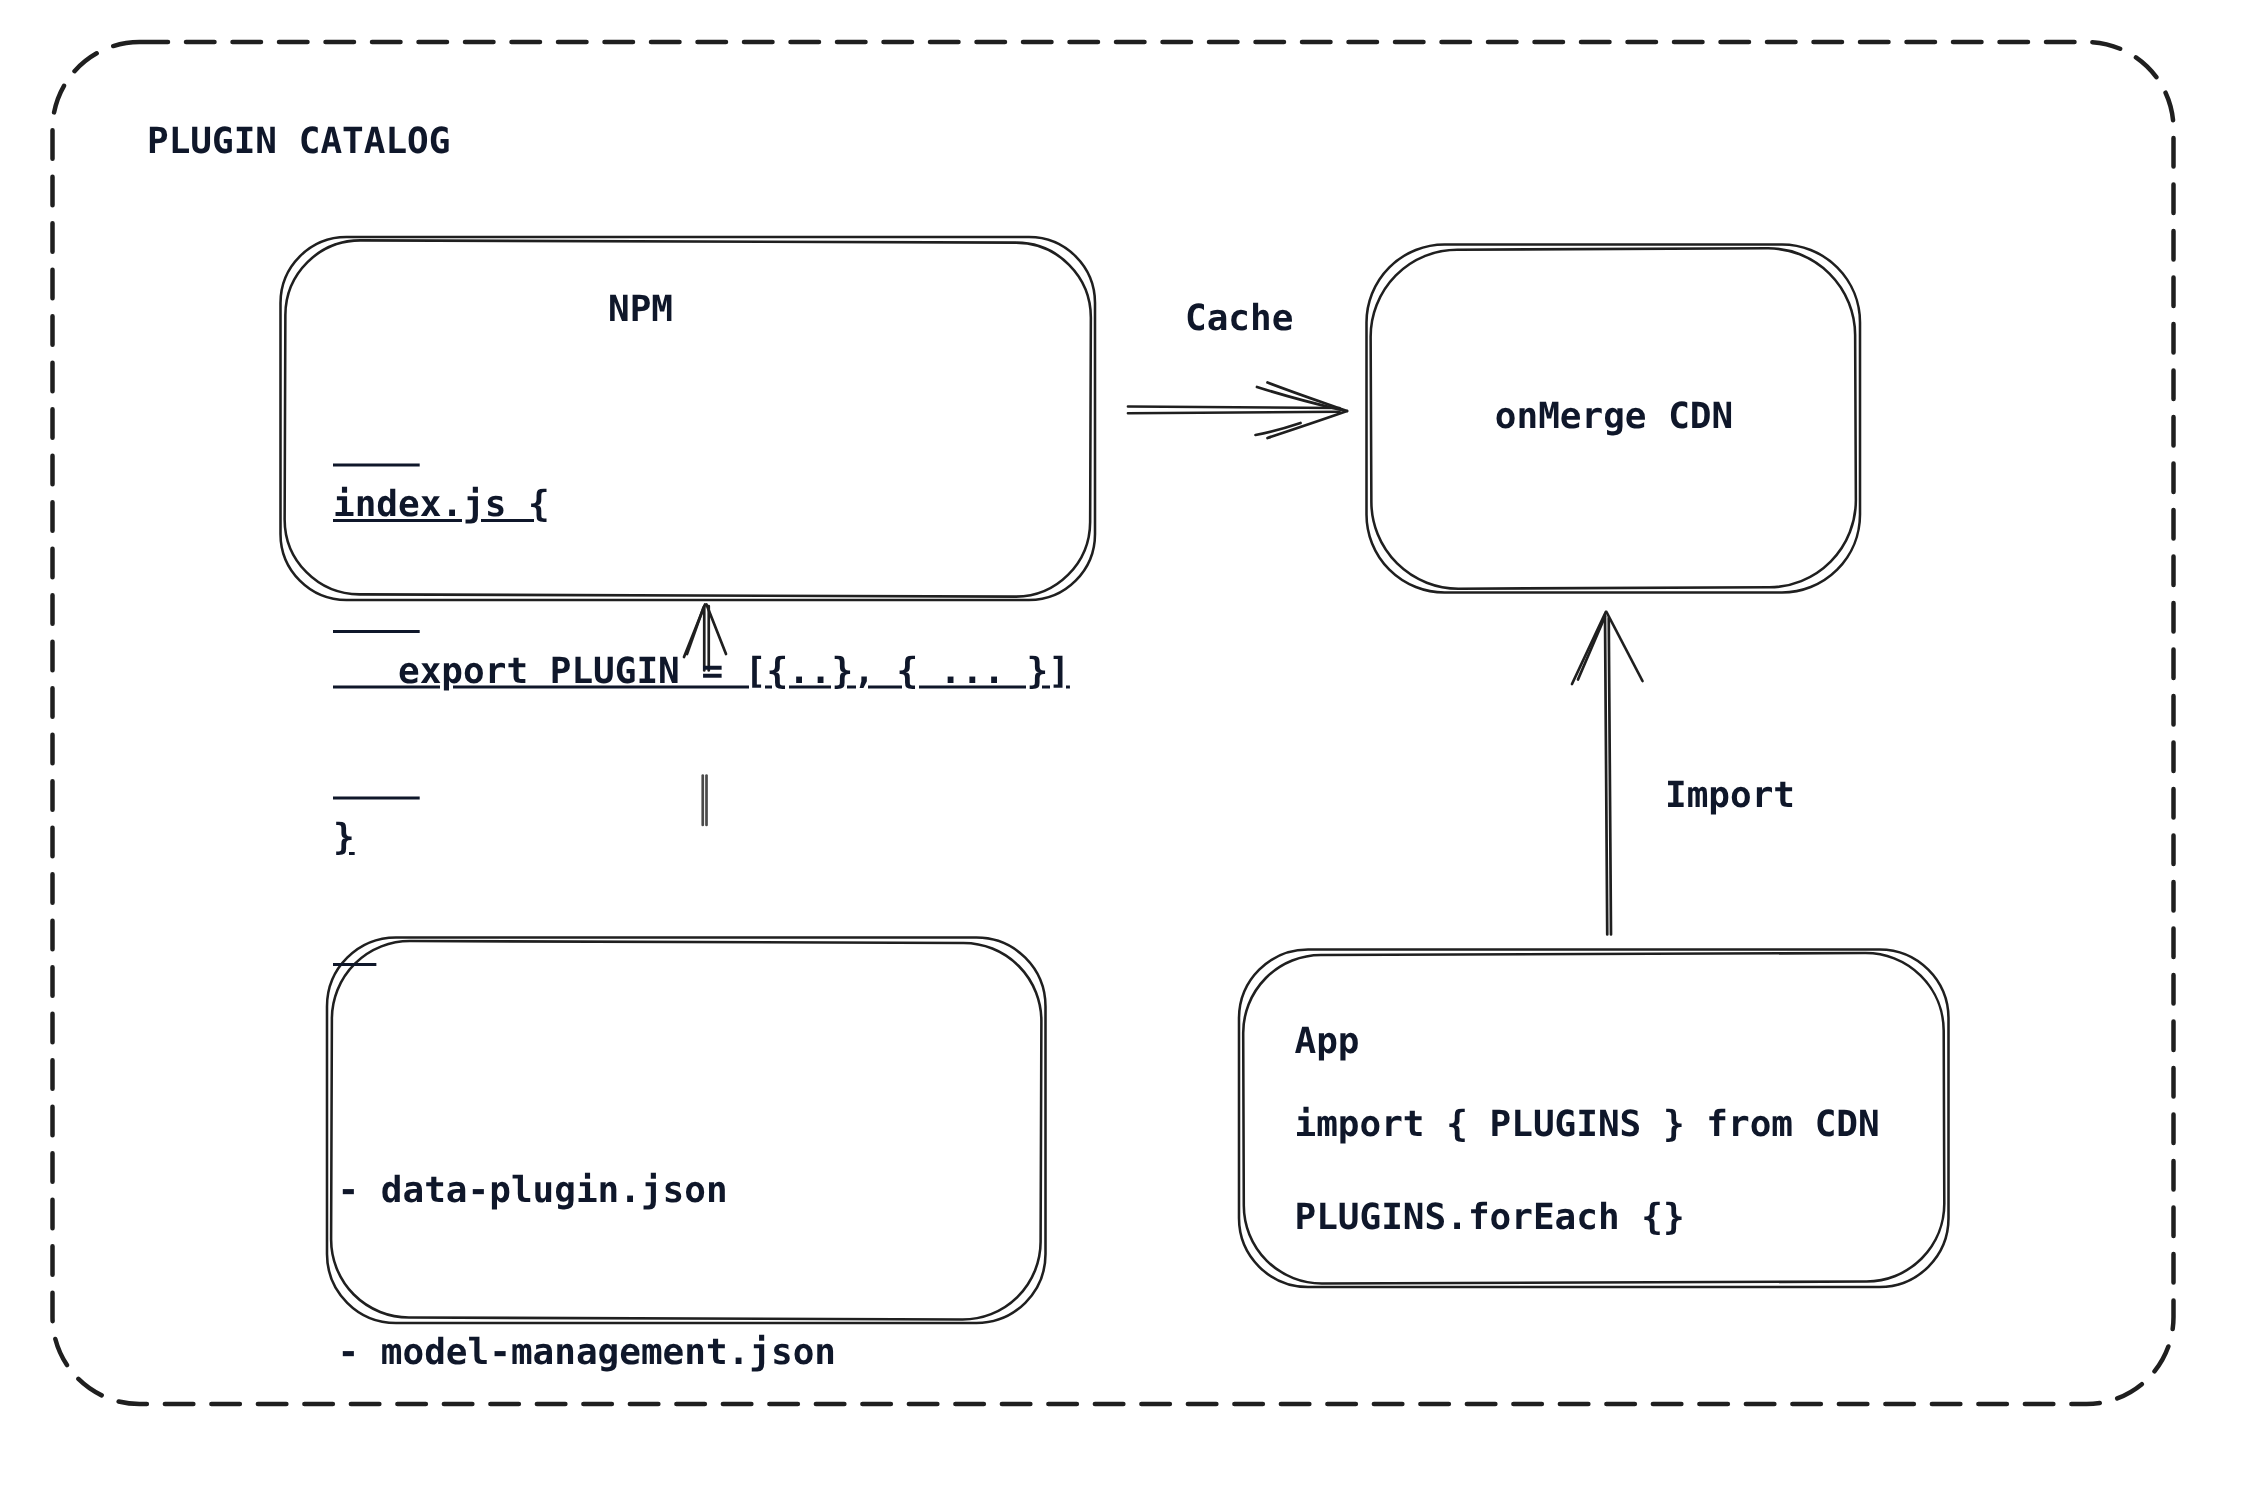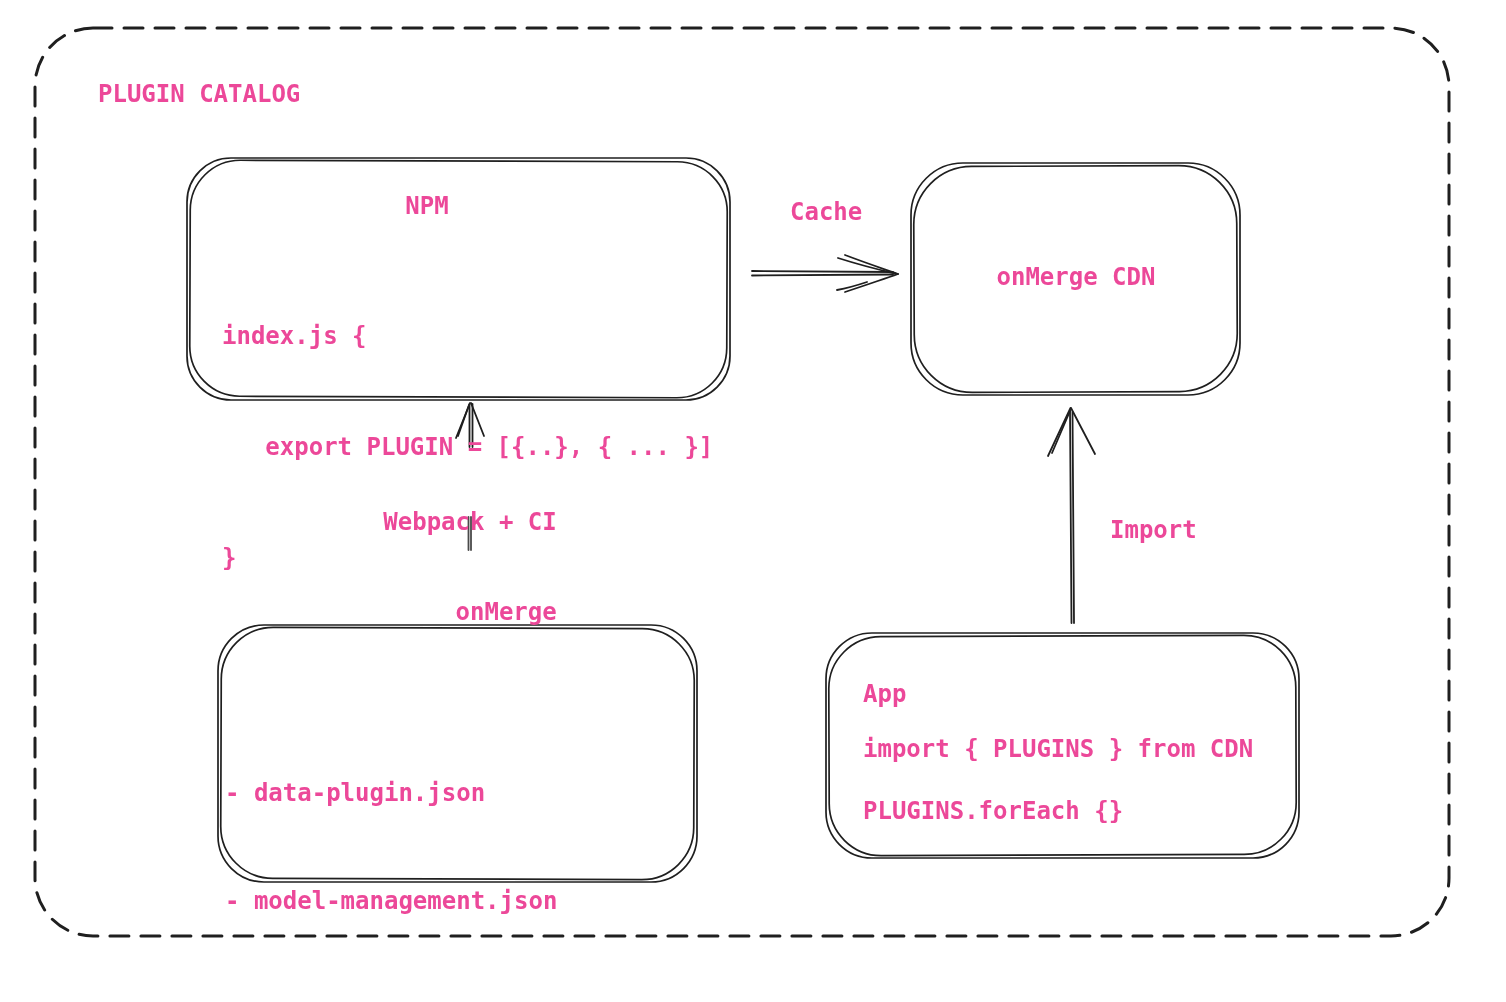--- a/index.html
+++ b/index.html
@@ -9,26 +9,26 @@
     background:#ffffff;
     overflow:hidden;
     font-family:"DejaVu Sans Mono","Liberation Mono",monospace;
   }
   .stage svg{position:absolute;left:0;top:0;}
   .t{
     position:absolute;
     font-family:"DejaVu Sans Mono","Liberation Mono",monospace;
     font-size:24px;
     font-weight:600;
-    color:#ec4899;
+    color:#0f172a;
     white-space:pre;
     line-height:29px;
   }
-  .center{transform:translateX(-50%);text-align:right;}
-  .code-block{line-height:37px;}
+  .center{transform:translateX(-50%);text-align:left;}
+  .code-block{line-height:37px;text-decoration:underline;}
   .file-block{line-height:36px;}
   .two-line{line-height:30px;}
 </style>
 </head>
 <body>
 
 <div class="stage">
 
   <svg width="1506" height="1002" viewBox="0 0 1506 1002">
     <g fill="none" stroke="#1f1f1f" stroke-linecap="round" stroke-linejoin="round">
@@ -93,24 +93,20 @@
   <div class="t code-block" style="left:222px;top:244px">
     <div>index.js {</div>
     <div>   export PLUGIN = [{..}, { ... }]</div>
     <div>}</div>
   </div>
 
   <div class="t center" style="left:1076px;top:263px">onMerge CDN</div>
 
   <div class="t" style="left:790px;top:198px">Cache</div>
 
-  <div class="t center two-line" style="left:470px;top:447px">
-    <div>Webpack + CI</div>
-    <div>onMerge</div>
-  </div>
 
   <div class="t file-block" style="left:225px;top:703px">
     <div>- data-plugin.json</div>
     <div>- model-management.json</div>
     <div>...</div>
   </div>
 
   <div class="t" style="left:863px;top:680px">App</div>
   <div class="t" style="left:863px;top:735px">import { PLUGINS } from CDN</div>
   <div class="t" style="left:863px;top:797px">PLUGINS.forEach {}</div>

